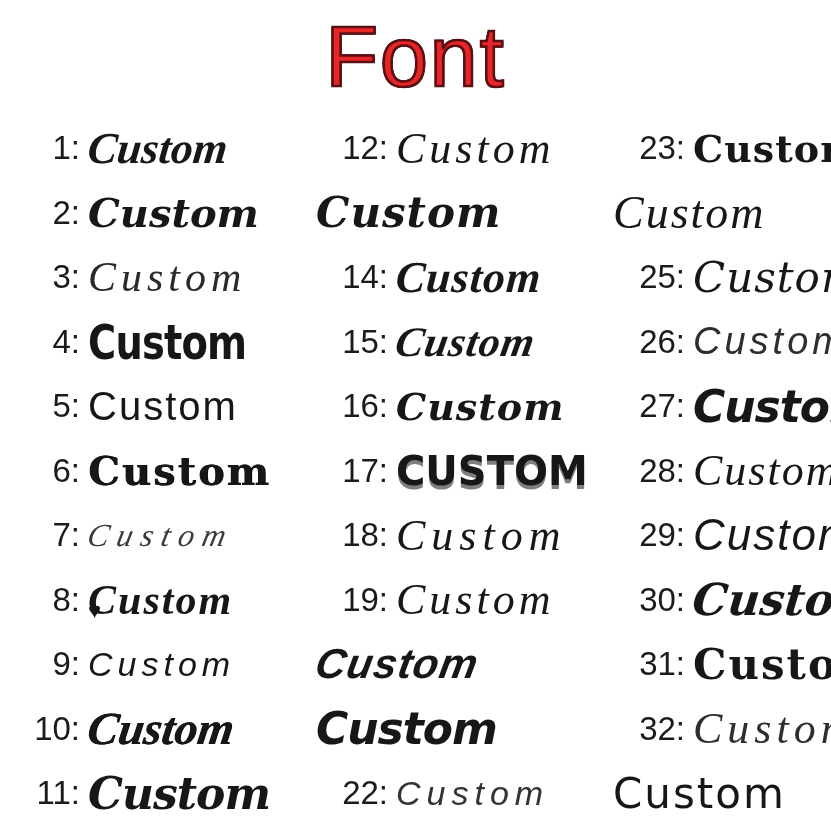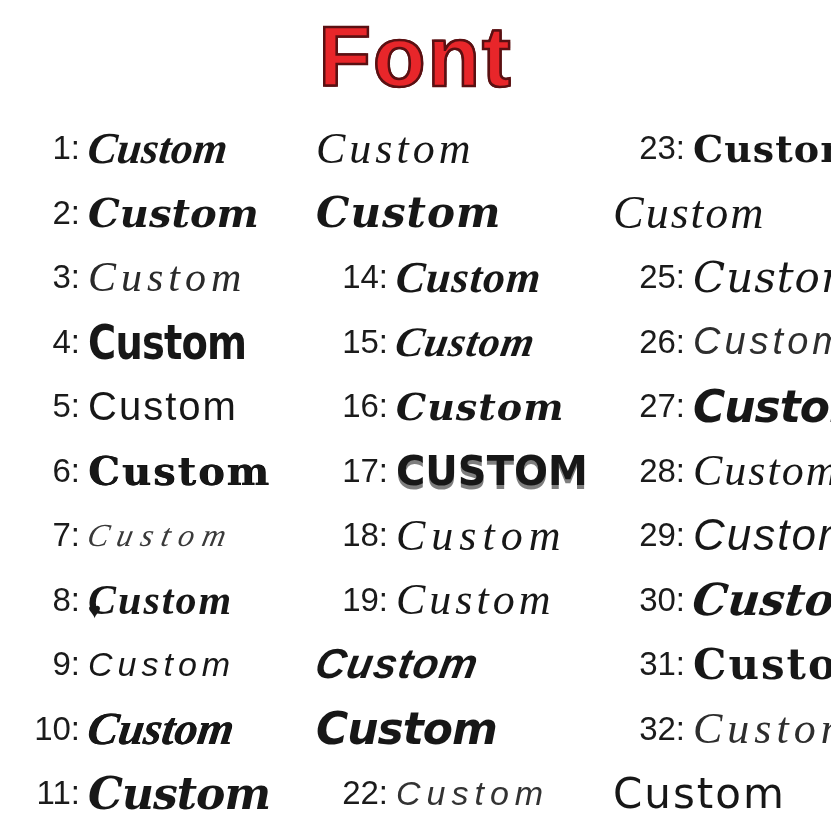--- a/index.html
+++ b/index.html
@@ -1,19 +1,19 @@
 <!DOCTYPE html>
 <html><head>
 <meta charset="utf-8">
 <style>
   html,body{margin:0;padding:0;background:#fff;}
   .page{position:relative;width:831px;height:831px;background:#ffffff;overflow:hidden;
         font-family:"Liberation Sans",sans-serif;color:#1c1c1c;}
   .title-wrap{height:112px;display:flex;align-items:center;justify-content:center;}
-  .title{font-family:"Liberation Sans",sans-serif;font-weight:700;font-size:86px;
+  .title{font-family:"Liberation Sans",sans-serif;font-weight:400;font-size:86px;
          letter-spacing:2px;line-height:1;-webkit-text-stroke:2.5px #5a1012;
          text-shadow:1px 1px 0 #5a1012,-1px 1px 0 #5a1012,1px -1px 0 #5a1012,-1px -1px 0 #5a1012;}
   .grid{position:absolute;top:116px;left:0;right:0;bottom:0;display:flex;}
   .col{display:flex;flex-direction:column;}
   .col1{width:300px;}
   .col2{width:272px;padding-left:8px;box-sizing:border-box;}
   .col3{width:251px;padding-left:33px;box-sizing:border-box;}
   .row{height:64.5px;display:flex;align-items:center;white-space:nowrap;}
   .num{font-family:"Liberation Sans",sans-serif;font-size:33px;width:80px;
        text-align:right;flex:0 0 80px;color:#1b1b1b;}
@@ -104,20 +104,21 @@
           <span class="num">10:</span>
           <span class="word fs-bold-brush-script-2">Custom</span>
         </div>
         <div class="row">
           <span class="num">11:</span>
           <span class="word fs-bold-flourish-script">Custom</span>
         </div>
       </div>
       <div class="col col2">
         <div class="row">
+          <span class="num">12:</span>
           <span class="word fs-italic-serif">Custom</span>
         </div>
         <div class="row">
           <span class="word fs-bold-calligraphy-script">Custom</span>
         </div>
         <div class="row">
           <span class="num">14:</span>
           <span class="word fs-retro-swash-script">Custom</span>
         </div>
         <div class="row">

